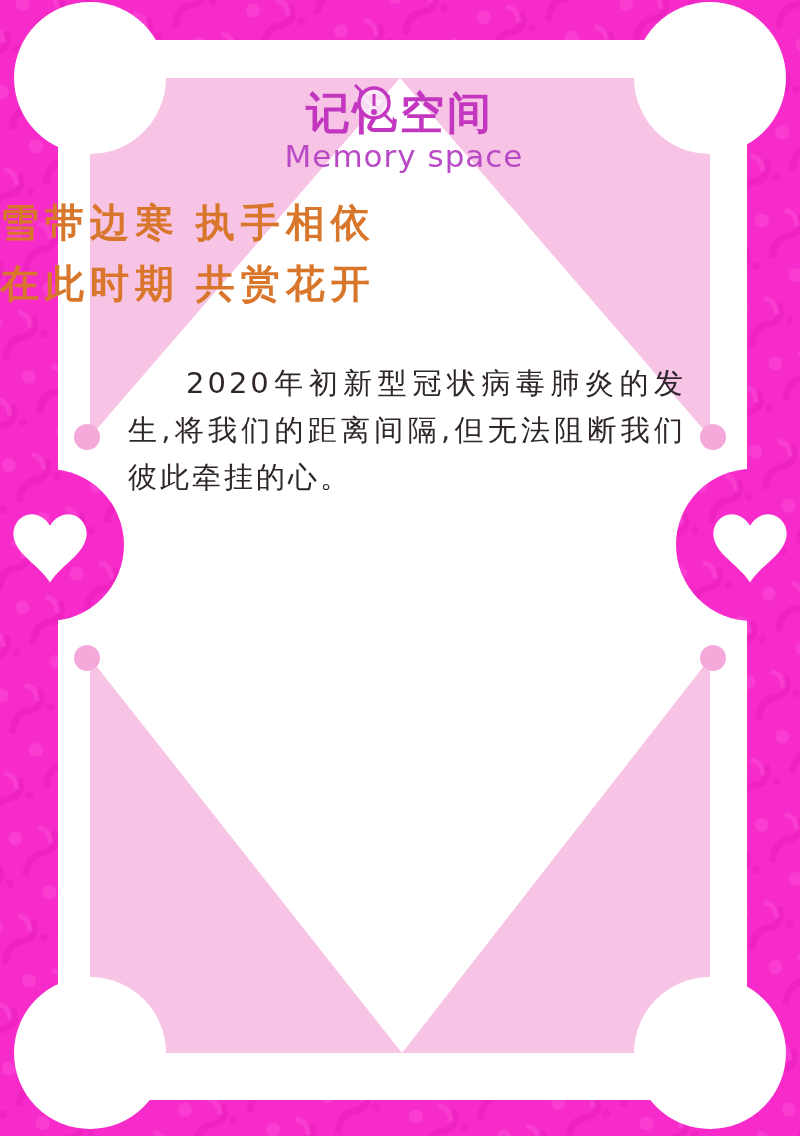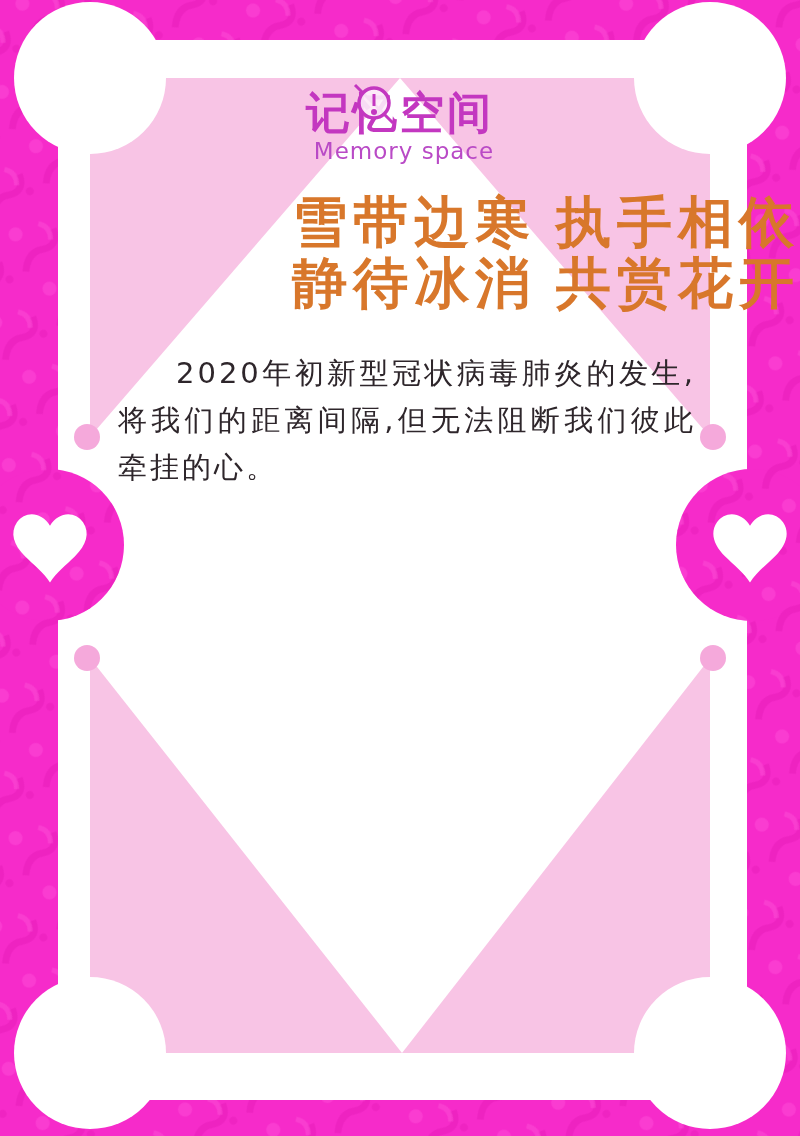--- a/index.html
+++ b/index.html
@@ -16,45 +16,45 @@
     left:0;right:0;top:84px;
     text-align:center;
     font-size:44px;font-weight:bold;
     letter-spacing:3px;
     color:#c337c0;
     font-family:"DejaVu Sans",sans-serif;
   }
   .logo-en{
     left:8px;right:0;top:138px;
     text-align:center;
-    font-size:23px;
+    font-size:31px;
     letter-spacing:1px;
     color:#b94ac6;
   }
   .balloon{left:350px;top:82px;z-index:3;}
   .heading{
     left:0;right:0;top:192px;
-    text-align:right;
+    text-align:left;
     font-family:"Liberation Serif","DejaVu Serif",serif;
     font-weight:bold;
-    font-size:55px;
+    font-size:39px;
     line-height:61px;
     letter-spacing:6px;
     color:#d8772b;
     white-space:nowrap;
   }
   .bodytext{
     left:118px;top:350px;width:578px;
     color:#2e262b;
     font-size:29px;
     line-height:47px;
     letter-spacing:3px;
     text-align:justify;
   }
-  .bodytext p{margin:0;text-indent:2em;}
+  .bodytext p{margin:10px;text-indent:2em;}
   .bodytext p.p2{margin-top:13px;}
 </style>
 </head>
 <body>
 
 <div class="poster">
 
   <svg class="decor" viewBox="0 0 800 1136" aria-hidden="true">
     <defs>
       <pattern id="btex" width="64" height="64" patternUnits="userSpaceOnUse" patternTransform="rotate(-32)">
@@ -107,20 +107,20 @@
   <svg class="overlay balloon" width="48" height="48" viewBox="0 0 48 48" aria-hidden="true">
     <line x1="5" y1="3" x2="43" y2="41" stroke="#c337c0" stroke-width="3"></line>
     <circle cx="24" cy="21" r="15" fill="#fdeefa" fill-opacity="0.9" stroke="#c337c0" stroke-width="3.5"></circle>
     <line x1="24" y1="12" x2="24" y2="24" stroke="#c337c0" stroke-width="3"></line>
     <circle cx="24" cy="30" r="3" fill="#c337c0"></circle>
   </svg>
   <div class="overlay logo-en">Memory space</div>
 
   <div class="overlay heading">
     <div>雪带边寒 执手相依</div>
-    <div>静待冰消 共赏花开</div>
+    <div>在此时期 共赏花开</div>
   </div>
 
   <div class="overlay bodytext">
     <p class="p1">2020年初新型冠状病毒肺炎的发生,将我们的距离间隔,但无法阻断我们彼此牵挂的心。</p>
   </div>
 
 </div>
 
 </body></html>

